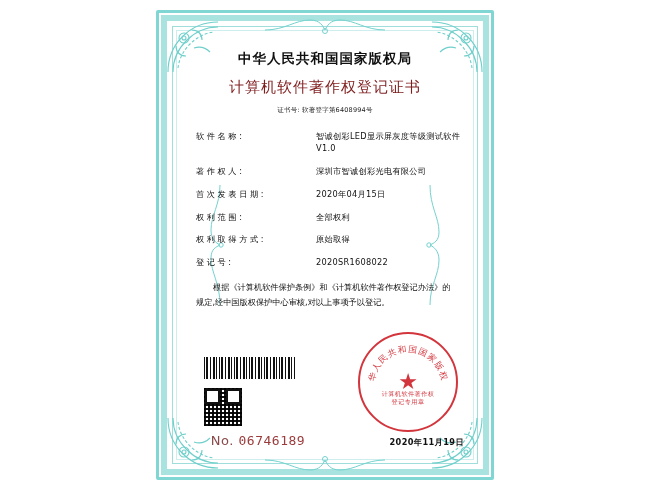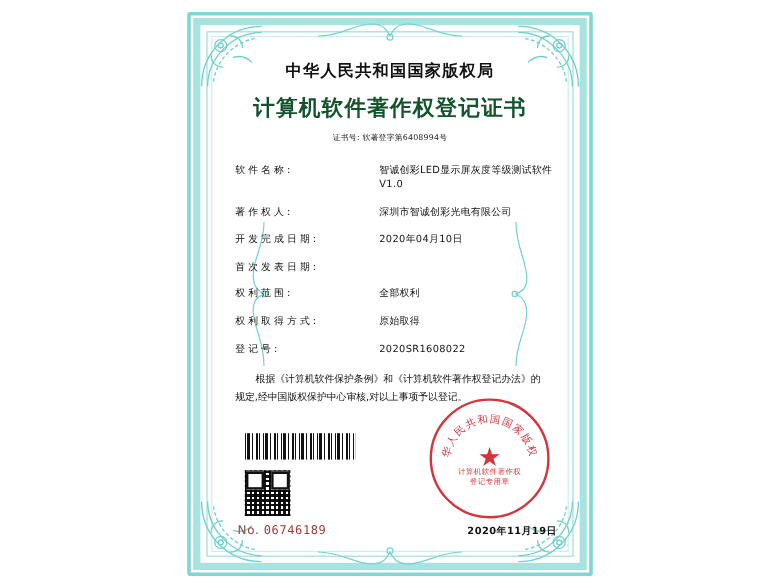--- a/index.html
+++ b/index.html
@@ -99,24 +99,24 @@
   }
   .title-zone { text-align: center; padding-top: 14px; }
   .issuer {
     font-size: 13.5px;
     letter-spacing: 1px;
     font-weight: bold;
     color: #101010;
   }
   .main-title {
     margin-top: 10px;
-    font-size: 18px;
+    font-size: 15px;
     letter-spacing: 1px;
-    font-weight: bold;
-    color: #14532d;
+    font-weight: normal;
+    color: #7f1d1d;
   }
   .cert-no {
     margin-top: 9px;
     font-size: 6.5px;
     color: #222222;
     letter-spacing: 0.2px;
   }
   .fields {
     margin-top: 16px;
     padding-left: 14px;
@@ -183,23 +183,24 @@
     content: "";
     position: absolute;
     width: 11px; height: 11px;
     border: 2.5px solid #111;
     background: #fff;
   }
   .qr::before { left: 1px; top: 1px; }
   .qr::after  { right: 1px; top: 1px; }
   .serial {
     margin-top: 7px;
-    font-size: 10px;
+    font-size: 13px;
     color: #8a4a4a;
     letter-spacing: 0.5px;
+    text-align: center;
   }
   .serial .code { color: #9c3b3b; font-family: "DejaVu Sans Mono", monospace; }
   
   .seal {
     position: absolute;
     right: 40px;
     bottom: 52px;
     width: 96px;
     height: 96px;
     border-radius: 50%;
@@ -343,25 +344,22 @@
           <div class="field-value">
             <span>智诚创彩LED显示屏灰度等级测试软件</span>
             <span class="line2">V1.0</span>
           </div>
         </div>
         <div class="field-row">
           <div class="field-label">著作权人:</div>
           <div class="field-value">深圳市智诚创彩光电有限公司</div>
         </div>
         <div class="field-row">
-          <div class="field-label">开发完成日期:</div>
-          <div class="field-value">2020年04月10日</div>
-        </div>
-        <div class="field-row">
           <div class="field-label">首次发表日期:</div>
+          <div class="field-value">2020年04月15日</div>
         </div>
         <div class="field-row">
           <div class="field-label">权利范围:</div>
           <div class="field-value">全部权利</div>
         </div>
         <div class="field-row">
           <div class="field-label">权利取得方式:</div>
           <div class="field-value">原始取得</div>
         </div>
         <div class="field-row">

